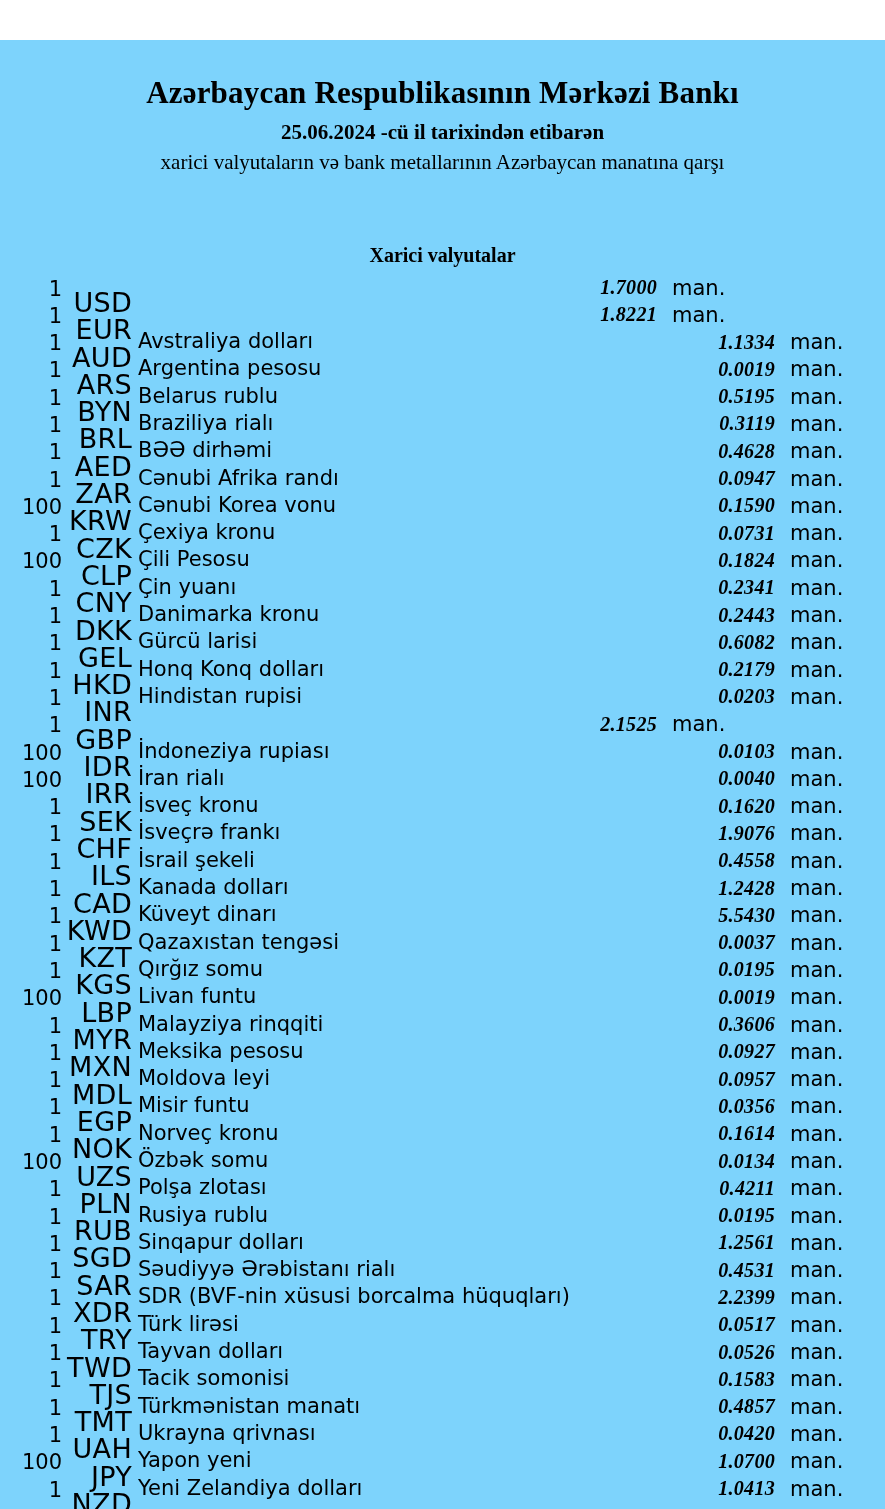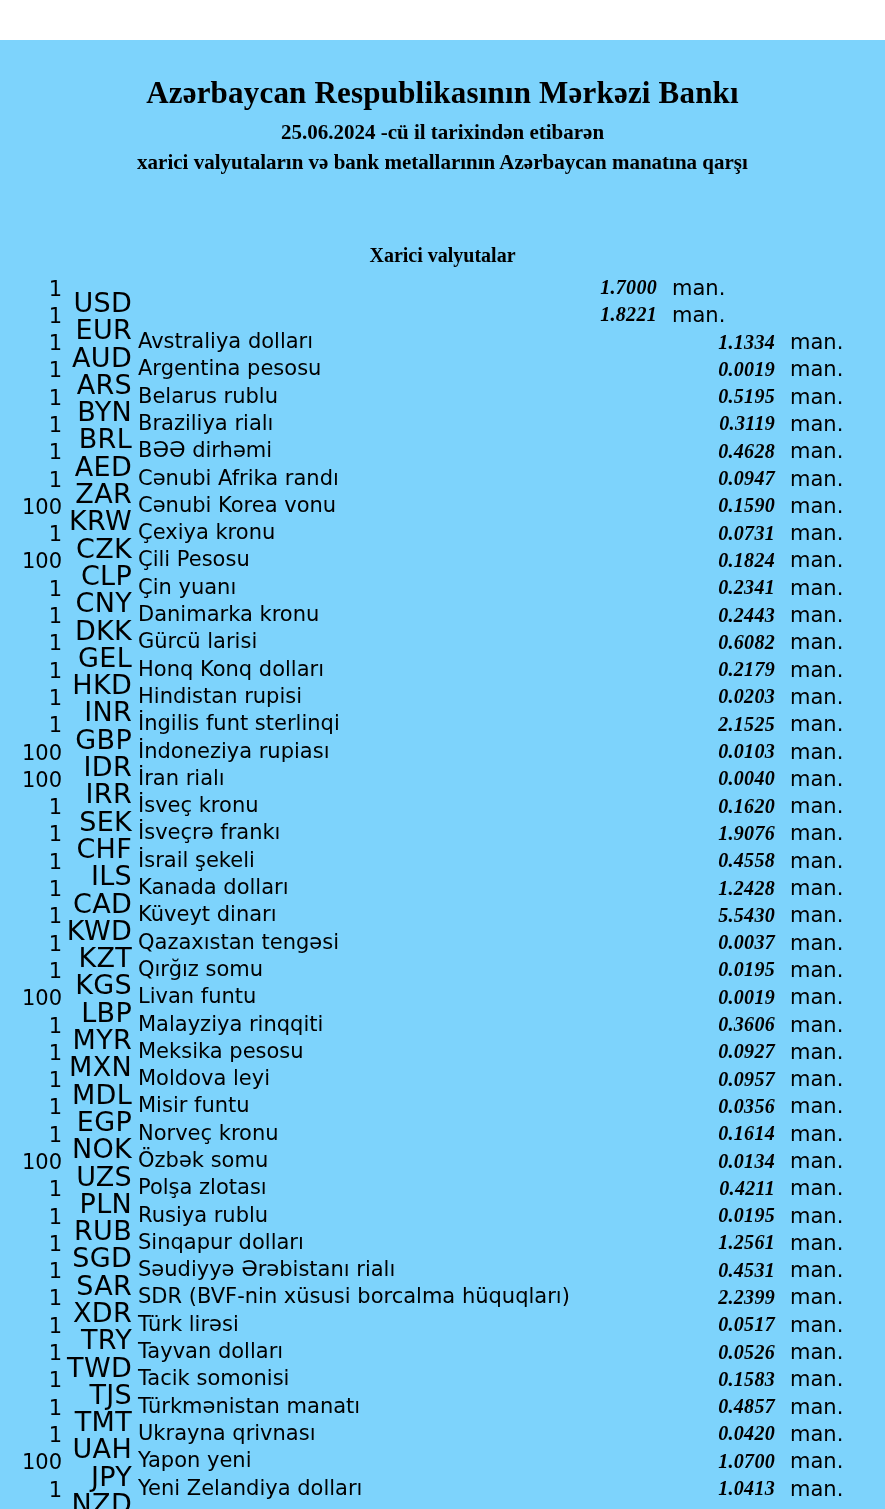--- a/index.html
+++ b/index.html
@@ -26,21 +26,21 @@
     margin-top: 8px;
     font-family: "Liberation Serif", serif;
     font-weight: bold;
     font-size: 21px;
     line-height: 24px;
     text-align: center;
   }
   .hdr-sub {
     margin-top: 6px;
     font-family: "Liberation Serif", serif;
-    font-weight: bold;
+    font-weight: normal;
     font-size: 21px;
     line-height: 24px;
     text-align: center;
   }
   .section-title {
     margin: 69px 0 0 0;
     font-family: "Liberation Serif", serif;
     font-weight: bold;
     font-size: 20px;
     line-height: 24px;
@@ -210,21 +210,20 @@
       <div class="row">
         <span class="qty">1</span>
         <span class="code">INR</span>
         <span class="name">Hindistan rupisi</span>
         <span class="rate">0.0203</span>
         <span class="unit">man.</span>
       </div>
       <div class="row">
         <span class="qty">1</span>
         <span class="code">GBP</span>
-        <span class="name">İngilis funt sterlinqi</span>
         <span class="rate">2.1525</span>
         <span class="unit">man.</span>
       </div>
       <div class="row">
         <span class="qty">100</span>
         <span class="code">IDR</span>
         <span class="name">İndoneziya rupiası</span>
         <span class="rate">0.0103</span>
         <span class="unit">man.</span>
       </div>

